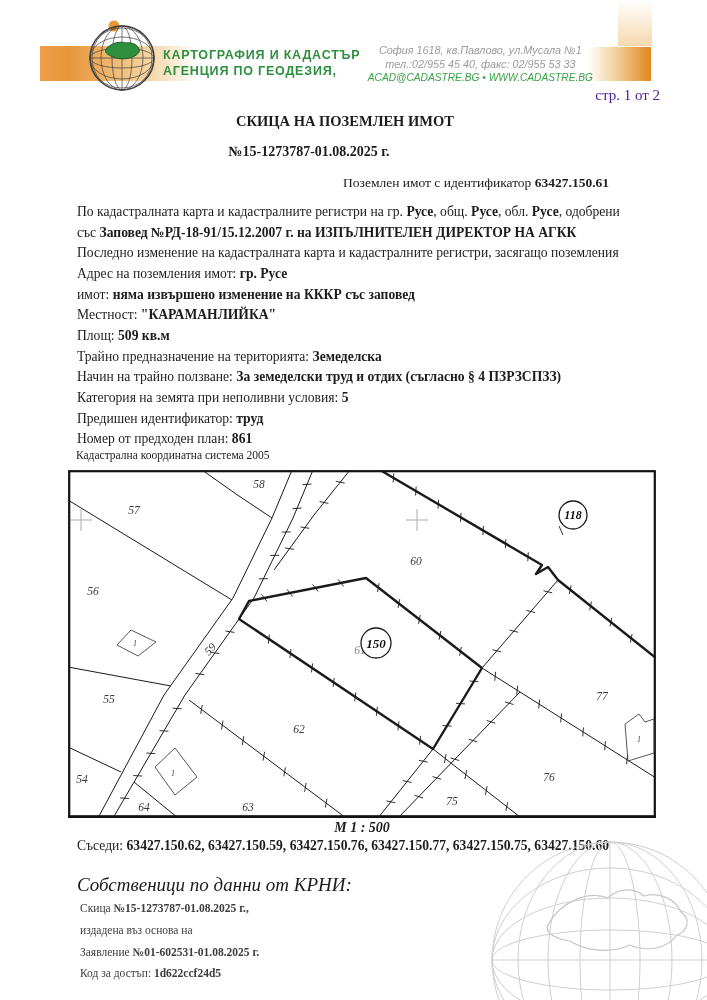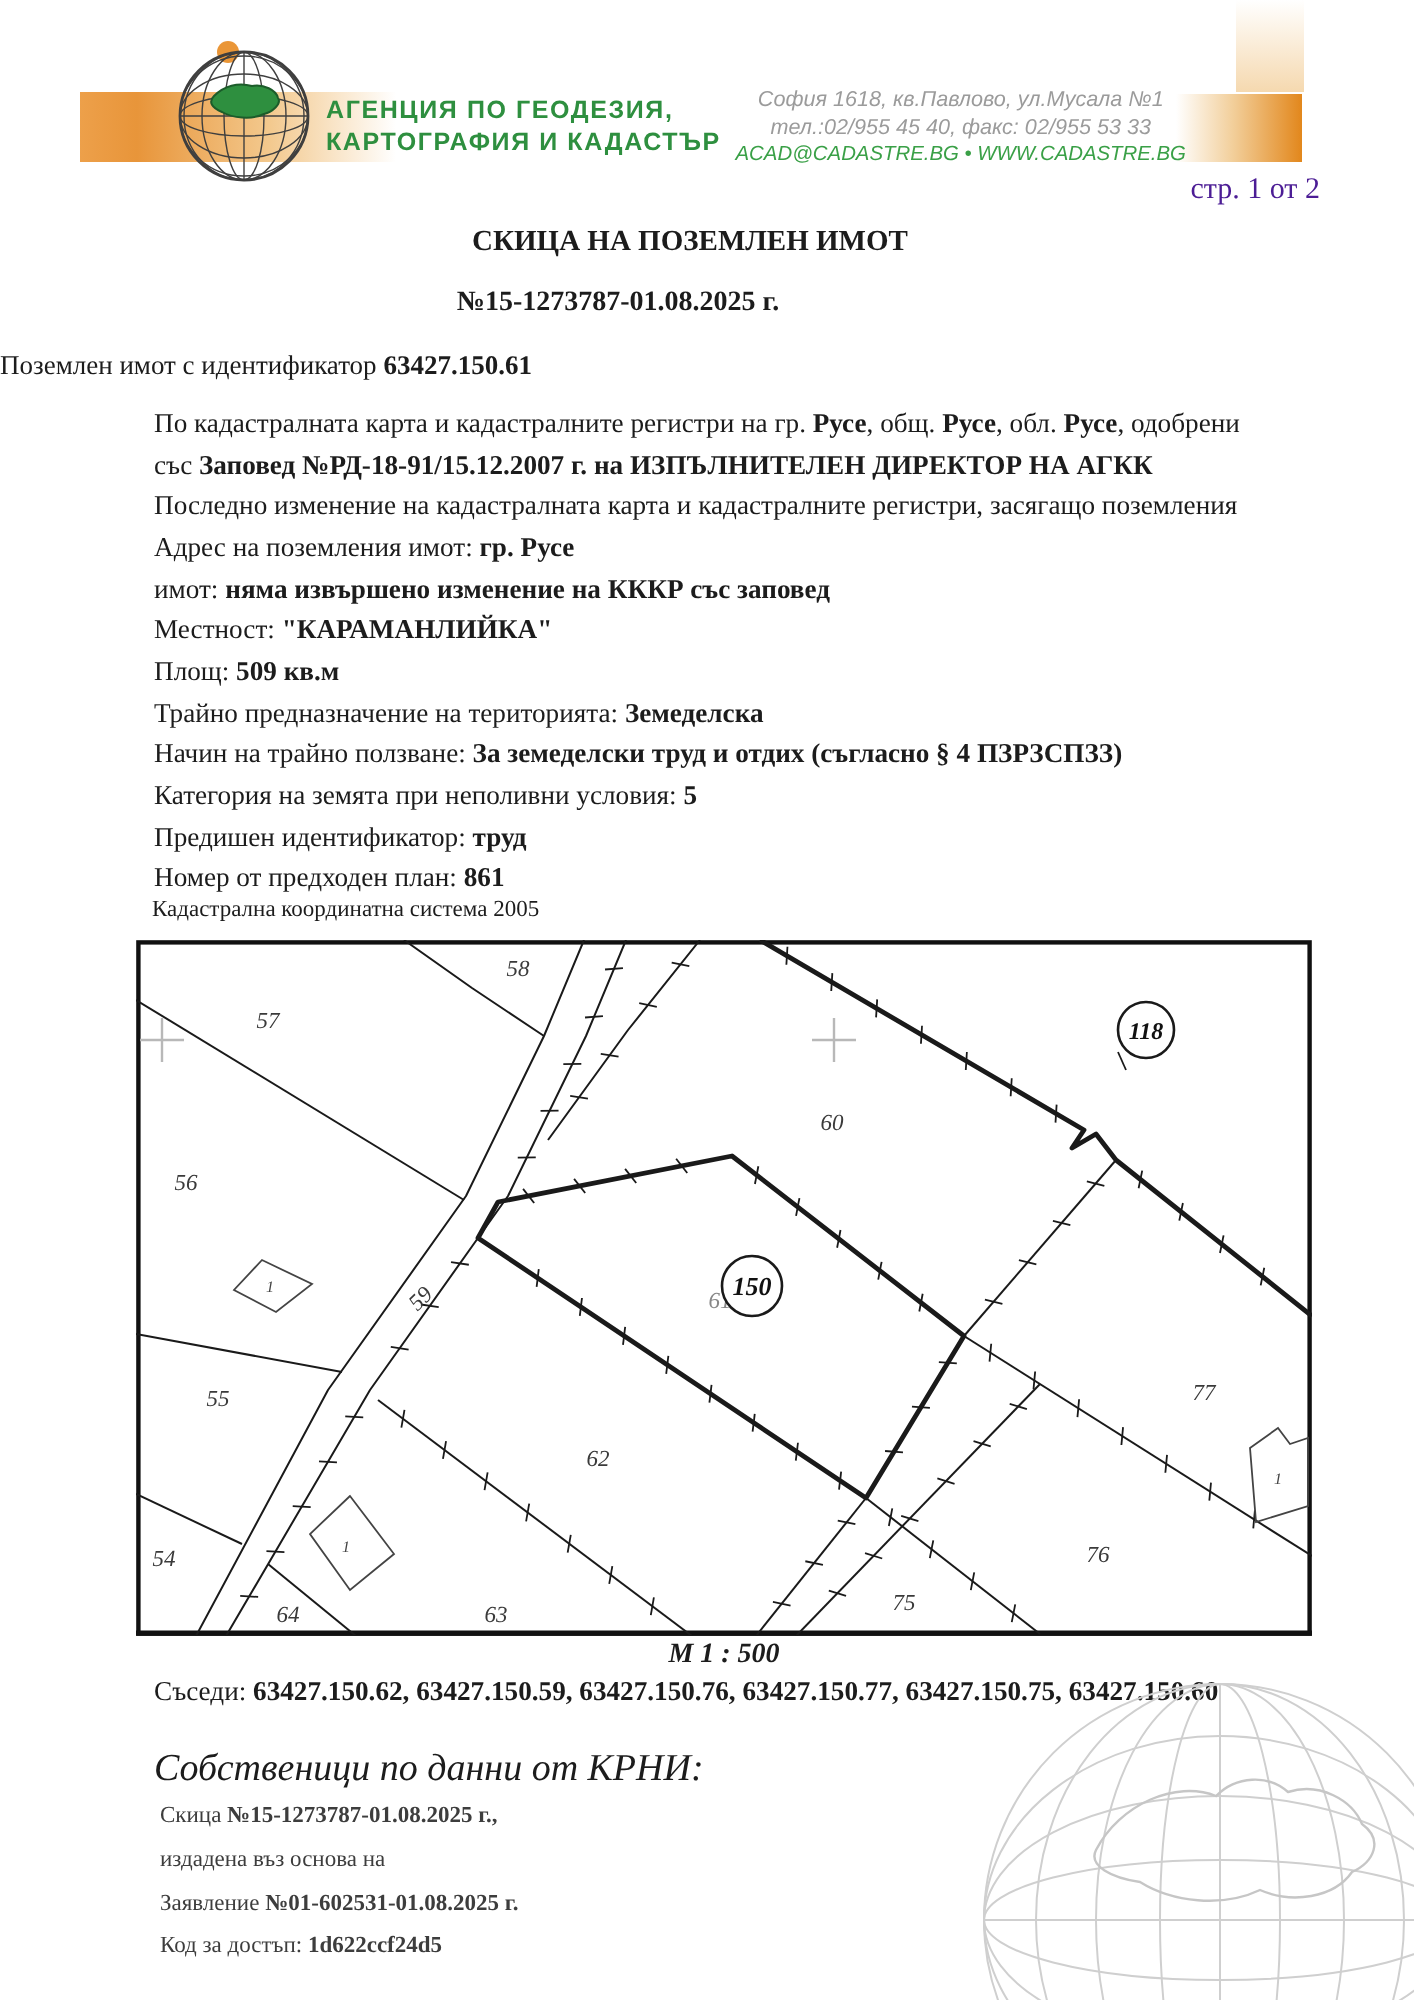--- a/index.html
+++ b/index.html
@@ -16,21 +16,21 @@
     background:linear-gradient(to top,rgba(240,196,132,.65),rgba(255,255,255,0));}
   .agency-name{left:163px;top:47px;font-family:"Liberation Sans",sans-serif;
     font-size:12.5px;font-weight:bold;color:#2e8f3f;letter-spacing:.8px;line-height:16px;}
   .contact{right:114px;top:44px;text-align:center;font-family:"Liberation Sans",sans-serif;
     font-size:10.8px;color:#9b9b9b;line-height:13.5px;font-style:italic;}
   .contact .link{color:#3aa047;font-size:10.2px;}
   .pagenum{right:47px;top:87px;font-size:15px;color:#4c1d95;}
   
   .t1{left:0;top:113px;width:690px;text-align:center;font-size:14.5px;font-weight:bold;}
   .t2{left:0;top:144px;width:618px;text-align:center;font-size:14px;font-weight:bold;}
-  .t3{left:0;top:175px;width:609px;text-align:left;font-size:13.5px;}
+  .t3{left:0;top:175px;width:609px;text-align:right;font-size:13.5px;}
   
   .details{left:77px;top:202px;font-size:13.6px;line-height:20.65px;white-space:nowrap;}
   .coordsys{left:76px;top:449px;font-size:11.5px;font-weight:normal;}
   .mapbox{left:68px;top:470px;width:588px;height:348px;}
   .scale{left:68px;top:820px;width:588px;text-align:center;font-size:14px;font-weight:bold;font-style:italic;}
   .neighbors{left:77px;top:838px;font-size:13.6px;white-space:nowrap;}
   .owners{left:77px;top:874px;font-size:19px;font-style:italic;}
   .footer{left:80px;top:898px;font-size:11.5px;line-height:21.8px;color:#3d3d3d;white-space:nowrap;}
   .wmark{left:480px;top:830px;}
   svg text{font-family:"Liberation Serif",serif;}
@@ -54,22 +54,22 @@
       <ellipse cx="36" cy="40" rx="32" ry="10"></ellipse>
       <ellipse cx="36" cy="40" rx="32" ry="21"></ellipse>
       <ellipse cx="36" cy="40" rx="32" ry="30"></ellipse>
       <line x1="36" y1="8" x2="36" y2="72"></line>
       <line x1="4" y1="40" x2="68" y2="40"></line>
     </g>
     <path d="M21,30 C26,25 33,23 40,25 C46,24 52,27 53,31 C55,34 50,38 46,39 C40,42 30,41 25,38 C20,36 18,33 21,30 Z" fill="#2e8f3f" stroke="#1c5c2a" stroke-width="1"></path>
   </svg>
 
   <div class="abs agency-name">
+    <div>КАРТОГРАФИЯ И КАДАСТЪР</div>
     <div>АГЕНЦИЯ ПО ГЕОДЕЗИЯ,</div>
-    <div>КАРТОГРАФИЯ И КАДАСТЪР</div>
   </div>
 
   <div class="abs contact">
     <div>София 1618, кв.Павлово, ул.Мусала №1</div>
     <div>тел.:02/955 45 40, факс: 02/955 53 33</div>
     <div class="link">ACAD@CADASTRE.BG • WWW.CADASTRE.BG</div>
   </div>
 
   <div class="abs pagenum">стр. 1 от 2</div>
 

